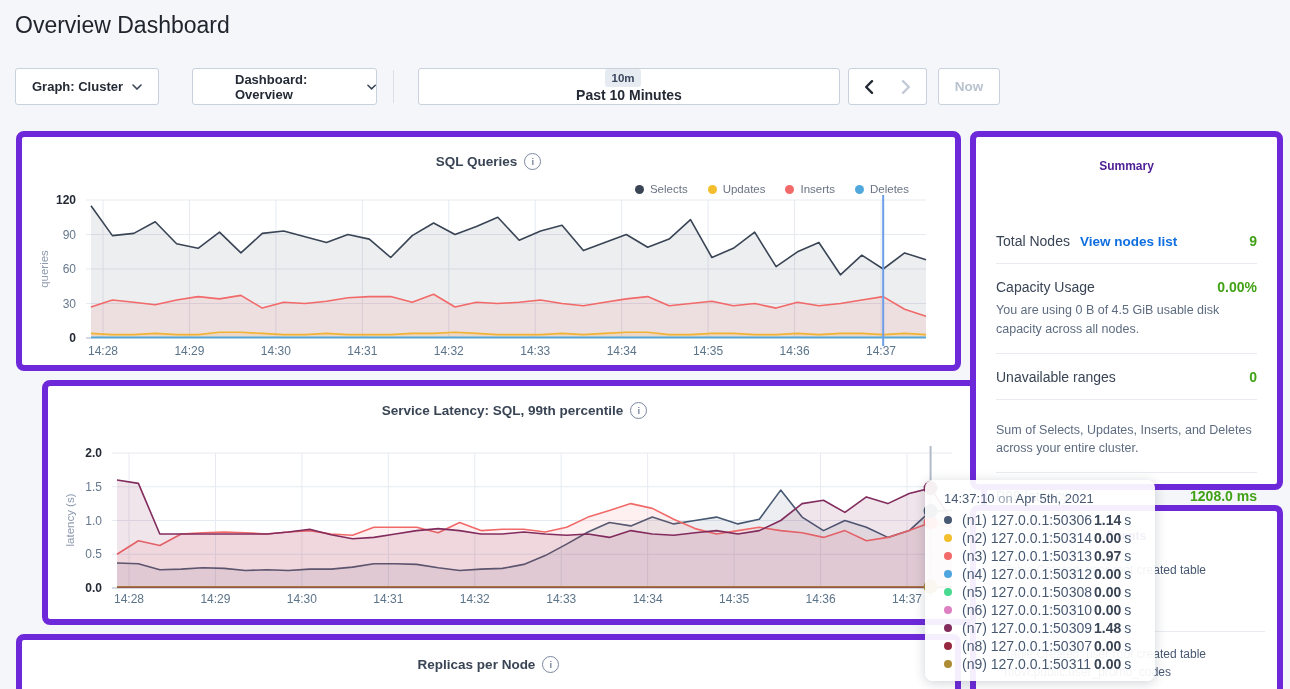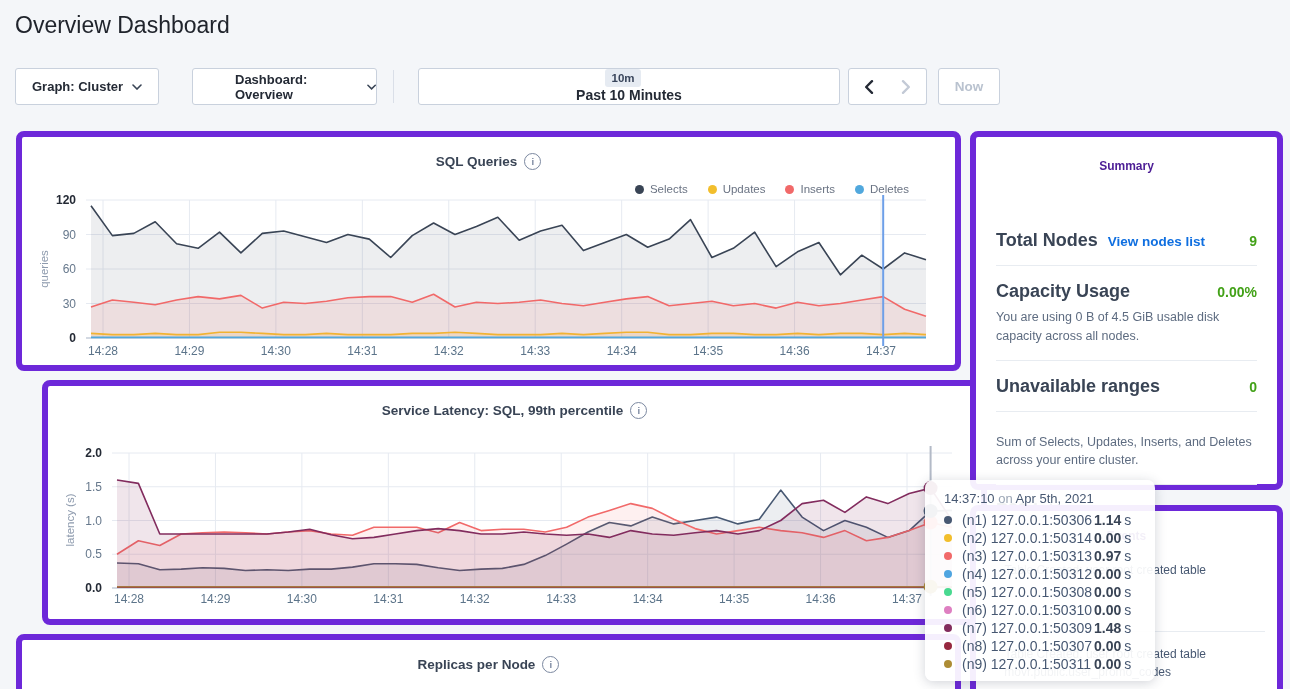--- a/index.html
+++ b/index.html
@@ -41,21 +41,21 @@
   .legend-dot{width:9px;height:9px;border-radius:50%;}
   .chart-svg{position:absolute;left:14px;top:58px;}
   #chart-lat-svg{top:60px;}
 
   
   .panel-title{text-align:center;font-size:12px;font-weight:bold;color:#4c1d95;padding-top:22px;}
   .metrics{padding:6px 20px 0 20px;}
   .metric{padding:15px 0 14px 0;}
   .metric + .metric{border-top:1px solid #e8ecf1;}
   .metric-row{display:flex;align-items:baseline;gap:10px;}
-  .metric-label{font-size:18px;font-weight:bold;color:#394455;white-space:nowrap;text-align:center;}
+  .metric-label{font-size:14px;font-weight:normal;color:#394455;white-space:nowrap;text-align:center;}
   .metric-link{font-size:13.5px;font-weight:bold;color:var(--link-blue,#0f6fe0);cursor:pointer;white-space:nowrap;margin-top:40px;}
   .metric-value{margin-left:auto;font-size:14px;font-weight:bold;color:var(--value-green,#42a117);white-space:nowrap;}
   .metric-desc{font-size:12.5px;color:#5e6c81;line-height:1.5;margin-top:6px;}
 
   
   .event-line{position:absolute;font-size:12px;color:#475872;white-space:nowrap;}
   .event-divider{position:absolute;left:16px;right:12px;top:120px;height:1px;background:#e8ecf1;}
 
   
   .tooltip{position:absolute;left:925px;top:480px;width:230px;height:201px;background:rgba(255,255,255,0.93);

